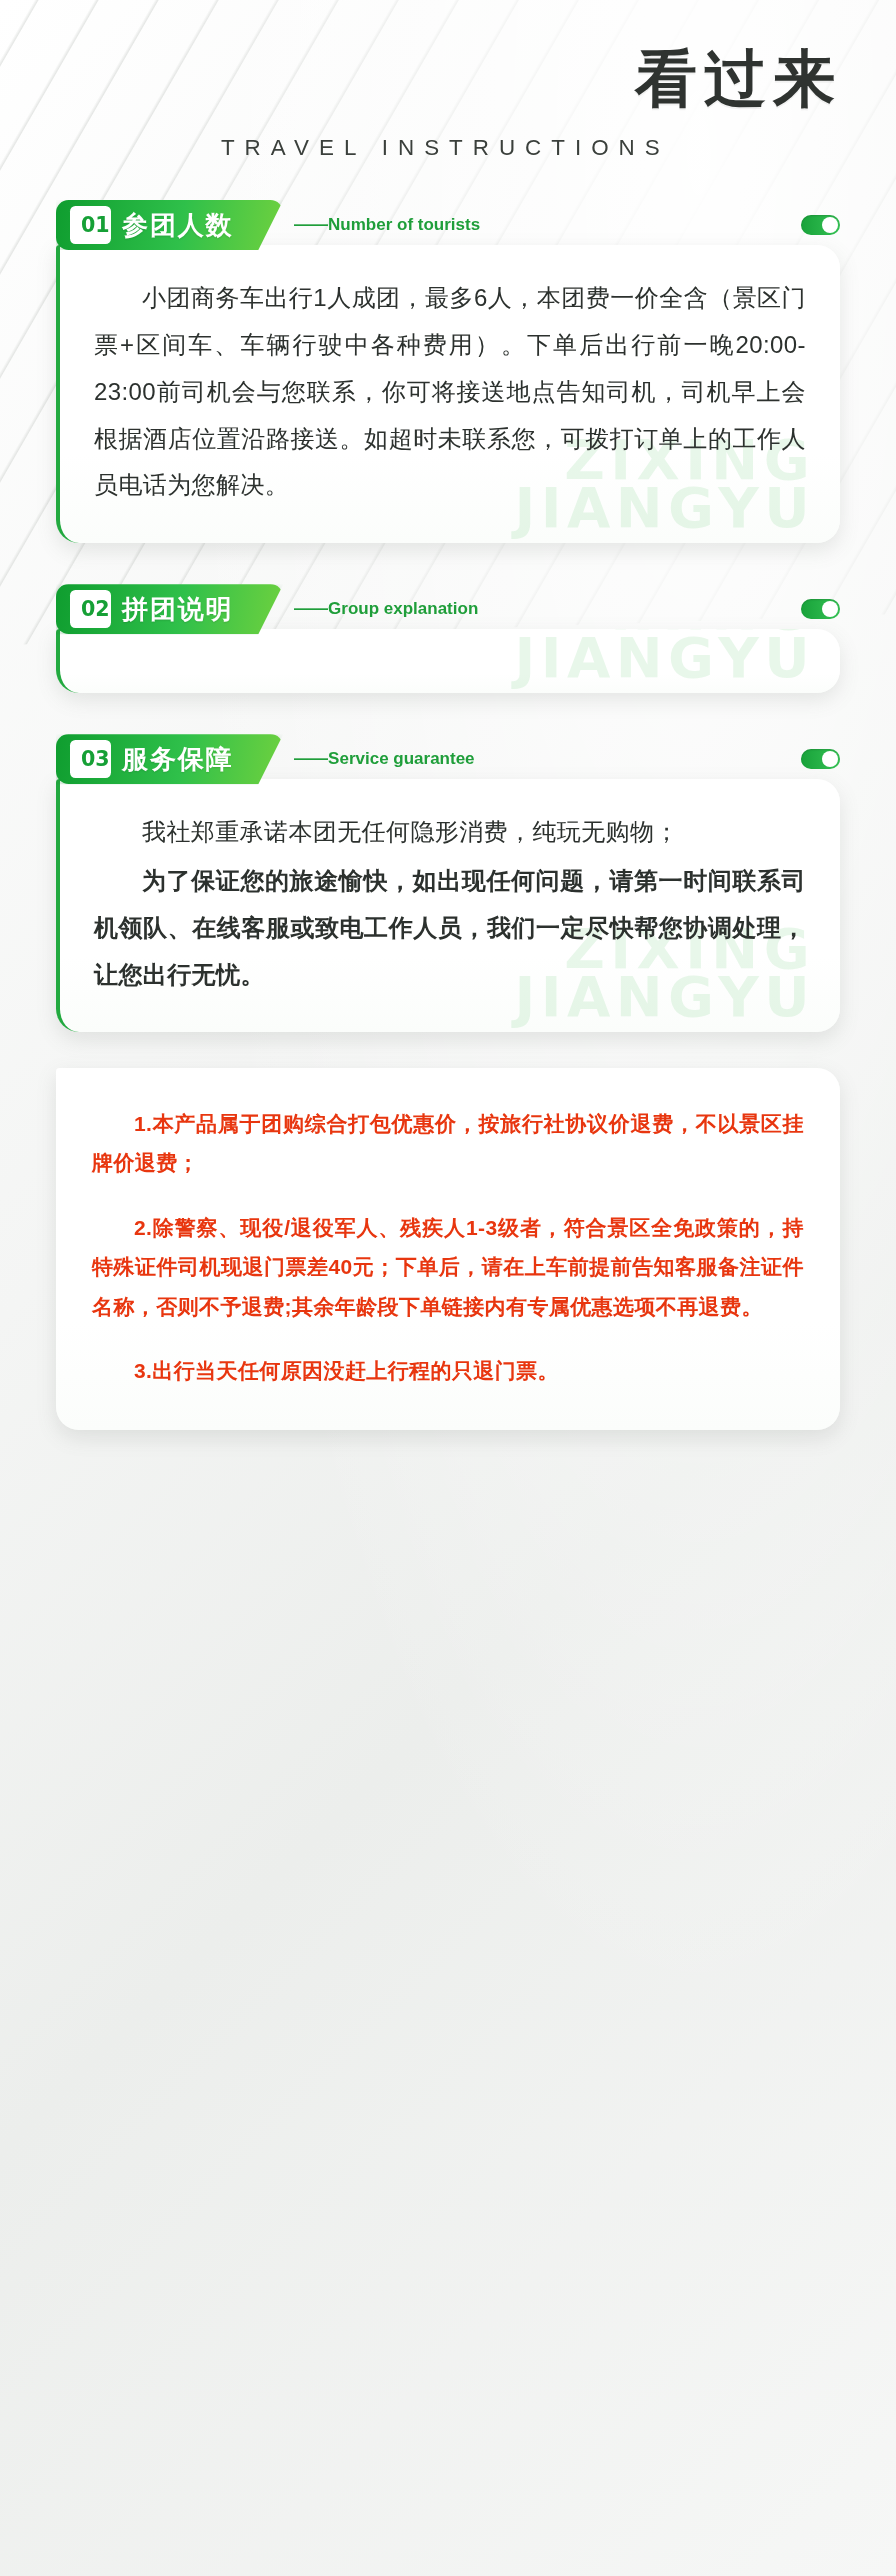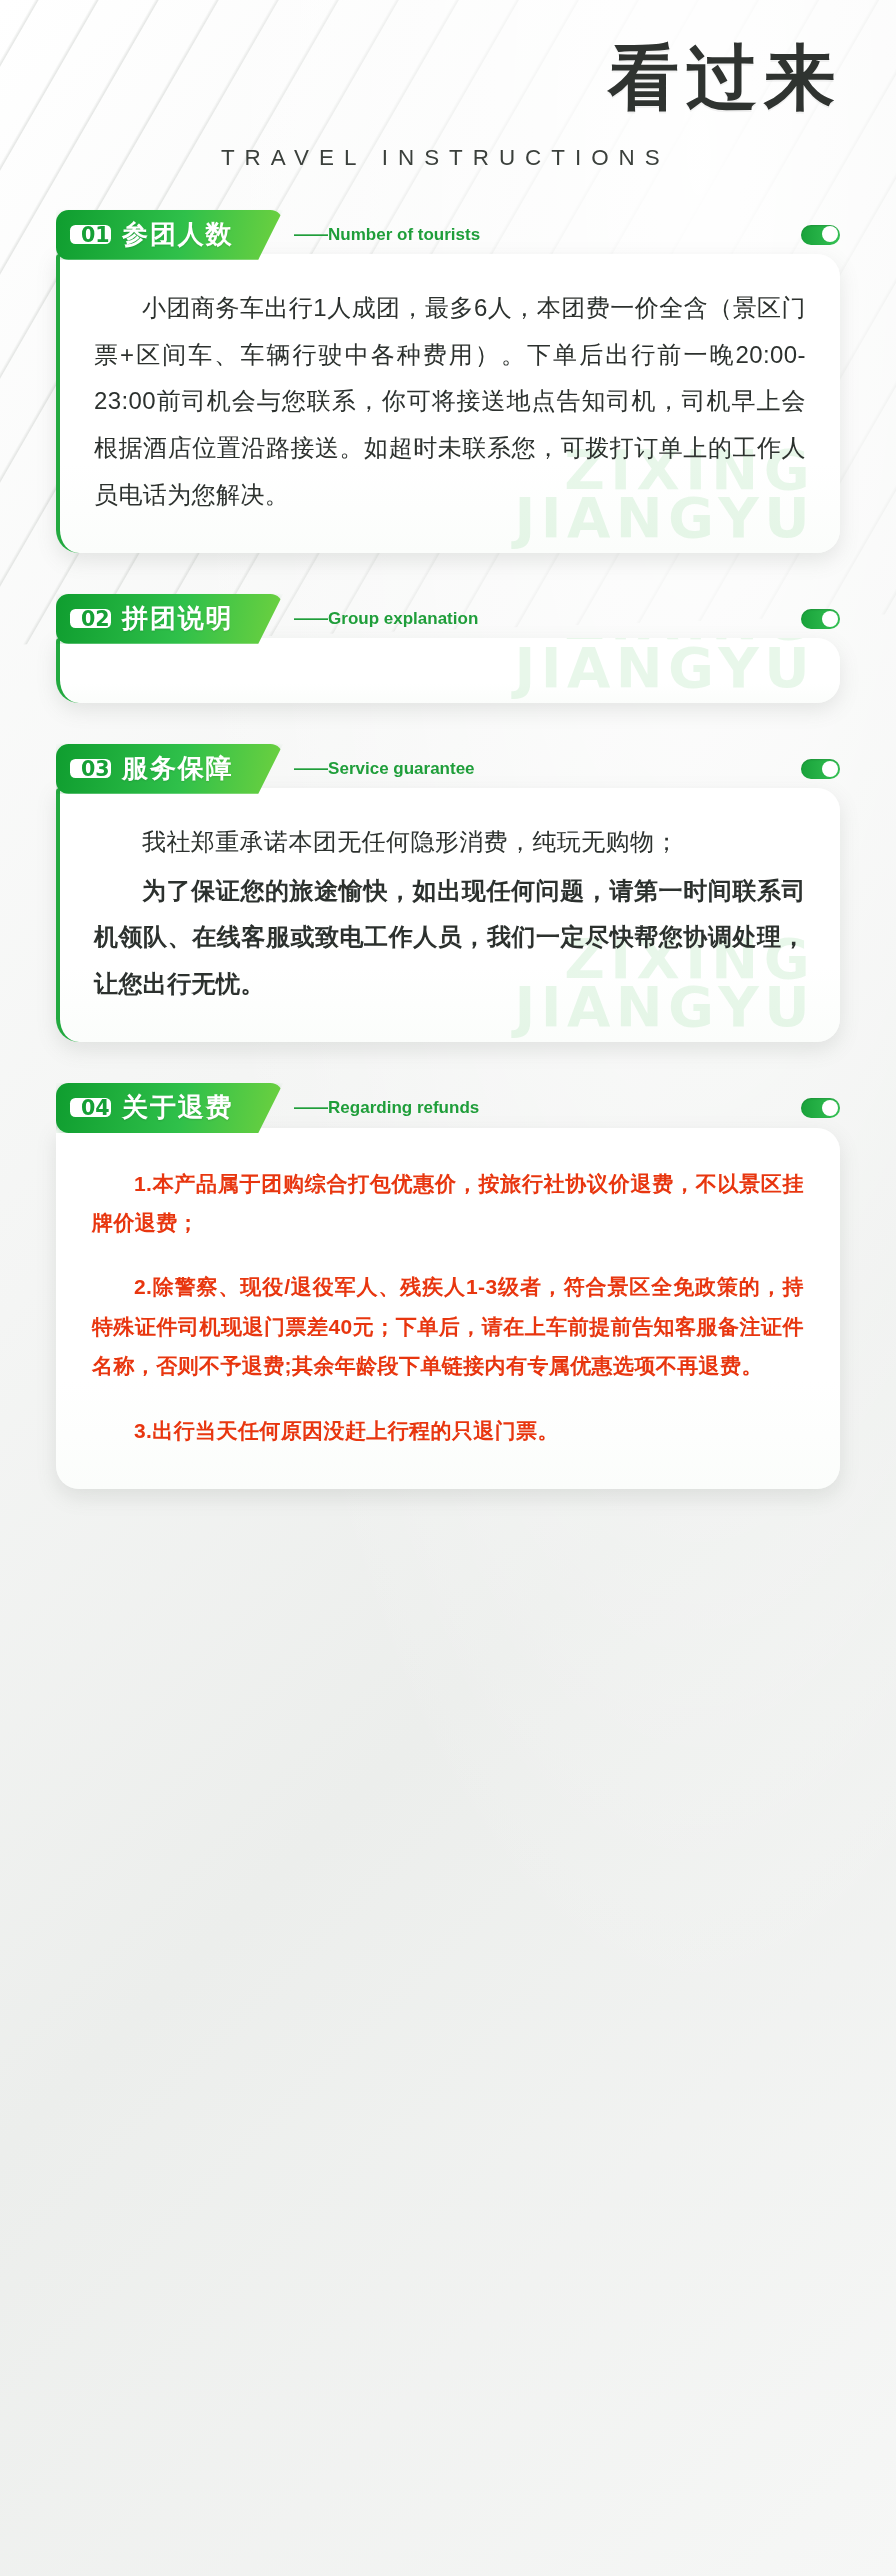--- a/index.html
+++ b/index.html
@@ -53,25 +53,24 @@
     letter-spacing: 7.2px;
     line-height: 1.06;
     text-shadow: 0 1.8px 0 rgba(0,0,0,0.05);
   }
   .title-1 {
     font-size: 94px;
     text-align: left;
     padding-left: 9px;
   }
   .title-2 {
-    font-size: 71px;
+    font-size: 62px;
     text-align: right;
     padding-right: 12.5px;
     margin-top: 5.4px;
-    font-family: Liberation Mono, monospace;
   }
   .subtitle {
     margin-top: 23px;
     text-align: center;
     font-size: 22.4px;
     letter-spacing: 10px;
     color: #3b403c;
     font-weight: 400;
     padding-right: 5.4px;
   }
@@ -102,21 +101,21 @@
     background: linear-gradient(100deg, #0f9d2f 0%, #2fc04a 55%, #6fd13f 100%);
     box-shadow: 0 3.6px 9px rgba(30,140,50,0.28);
     clip-path: polygon(0 0, 100% 0, calc(100% - 25px) 100%, 0 100%);
     padding-right: 50px;
   }
   .tag .num {
     display: inline-flex;
     align-items: center;
     justify-content: center;
     min-width: 41px;
-    height: 19px;
+    height: 38px;
     background: #ffffff;
     color: #16a036;
     font-weight: 700;
     font-size: 20.6px;
     border-radius: 5.4px;
     letter-spacing: 0px;
     margin-right: 10.8px;
     font-family: "DejaVu Sans", sans-serif;
     padding-left: 9px;
   }
@@ -277,28 +276,20 @@
           <span class="w2">JIANGYU</span>
         </div>
         <div class="body-text">
           <p>我社郑重承诺本团无任何隐形消费，纯玩无购物；</p>
           <p>为了保证您的旅途愉快，如出现任何问题，请第一时间联系司机领队、在线客服或致电工作人员，我们一定尽快帮您协调处理，让您出行无忧。</p>
         </div>
       </div>
     </div>
 
     <div class="section">
-      <div class="sec-head">
-        <div class="tag">
-          <span class="num">04</span>
-          <span class="zh">关于退费</span>
-        </div>
-        <span class="sec-en">——Regarding refunds</span>
-        <span class="toggle"></span>
-      </div>
       <div class="card refund-card">
         <div class="refund-text">
           <p>1.本产品属于团购综合打包优惠价，按旅行社协议价退费，不以景区挂牌价退费；</p>
           <p>2.除警察、现役/退役军人、残疾人1-3级者，符合景区全免政策的，持特殊证件司机现退门票差40元；下单后，请在上车前提前告知客服备注证件名称，否则不予退费;其余年龄段下单链接内有专属优惠选项不再退费。</p>
           <p>3.出行当天任何原因没赶上行程的只退门票。</p>
         </div>
       </div>
     </div>
 
   </div>

